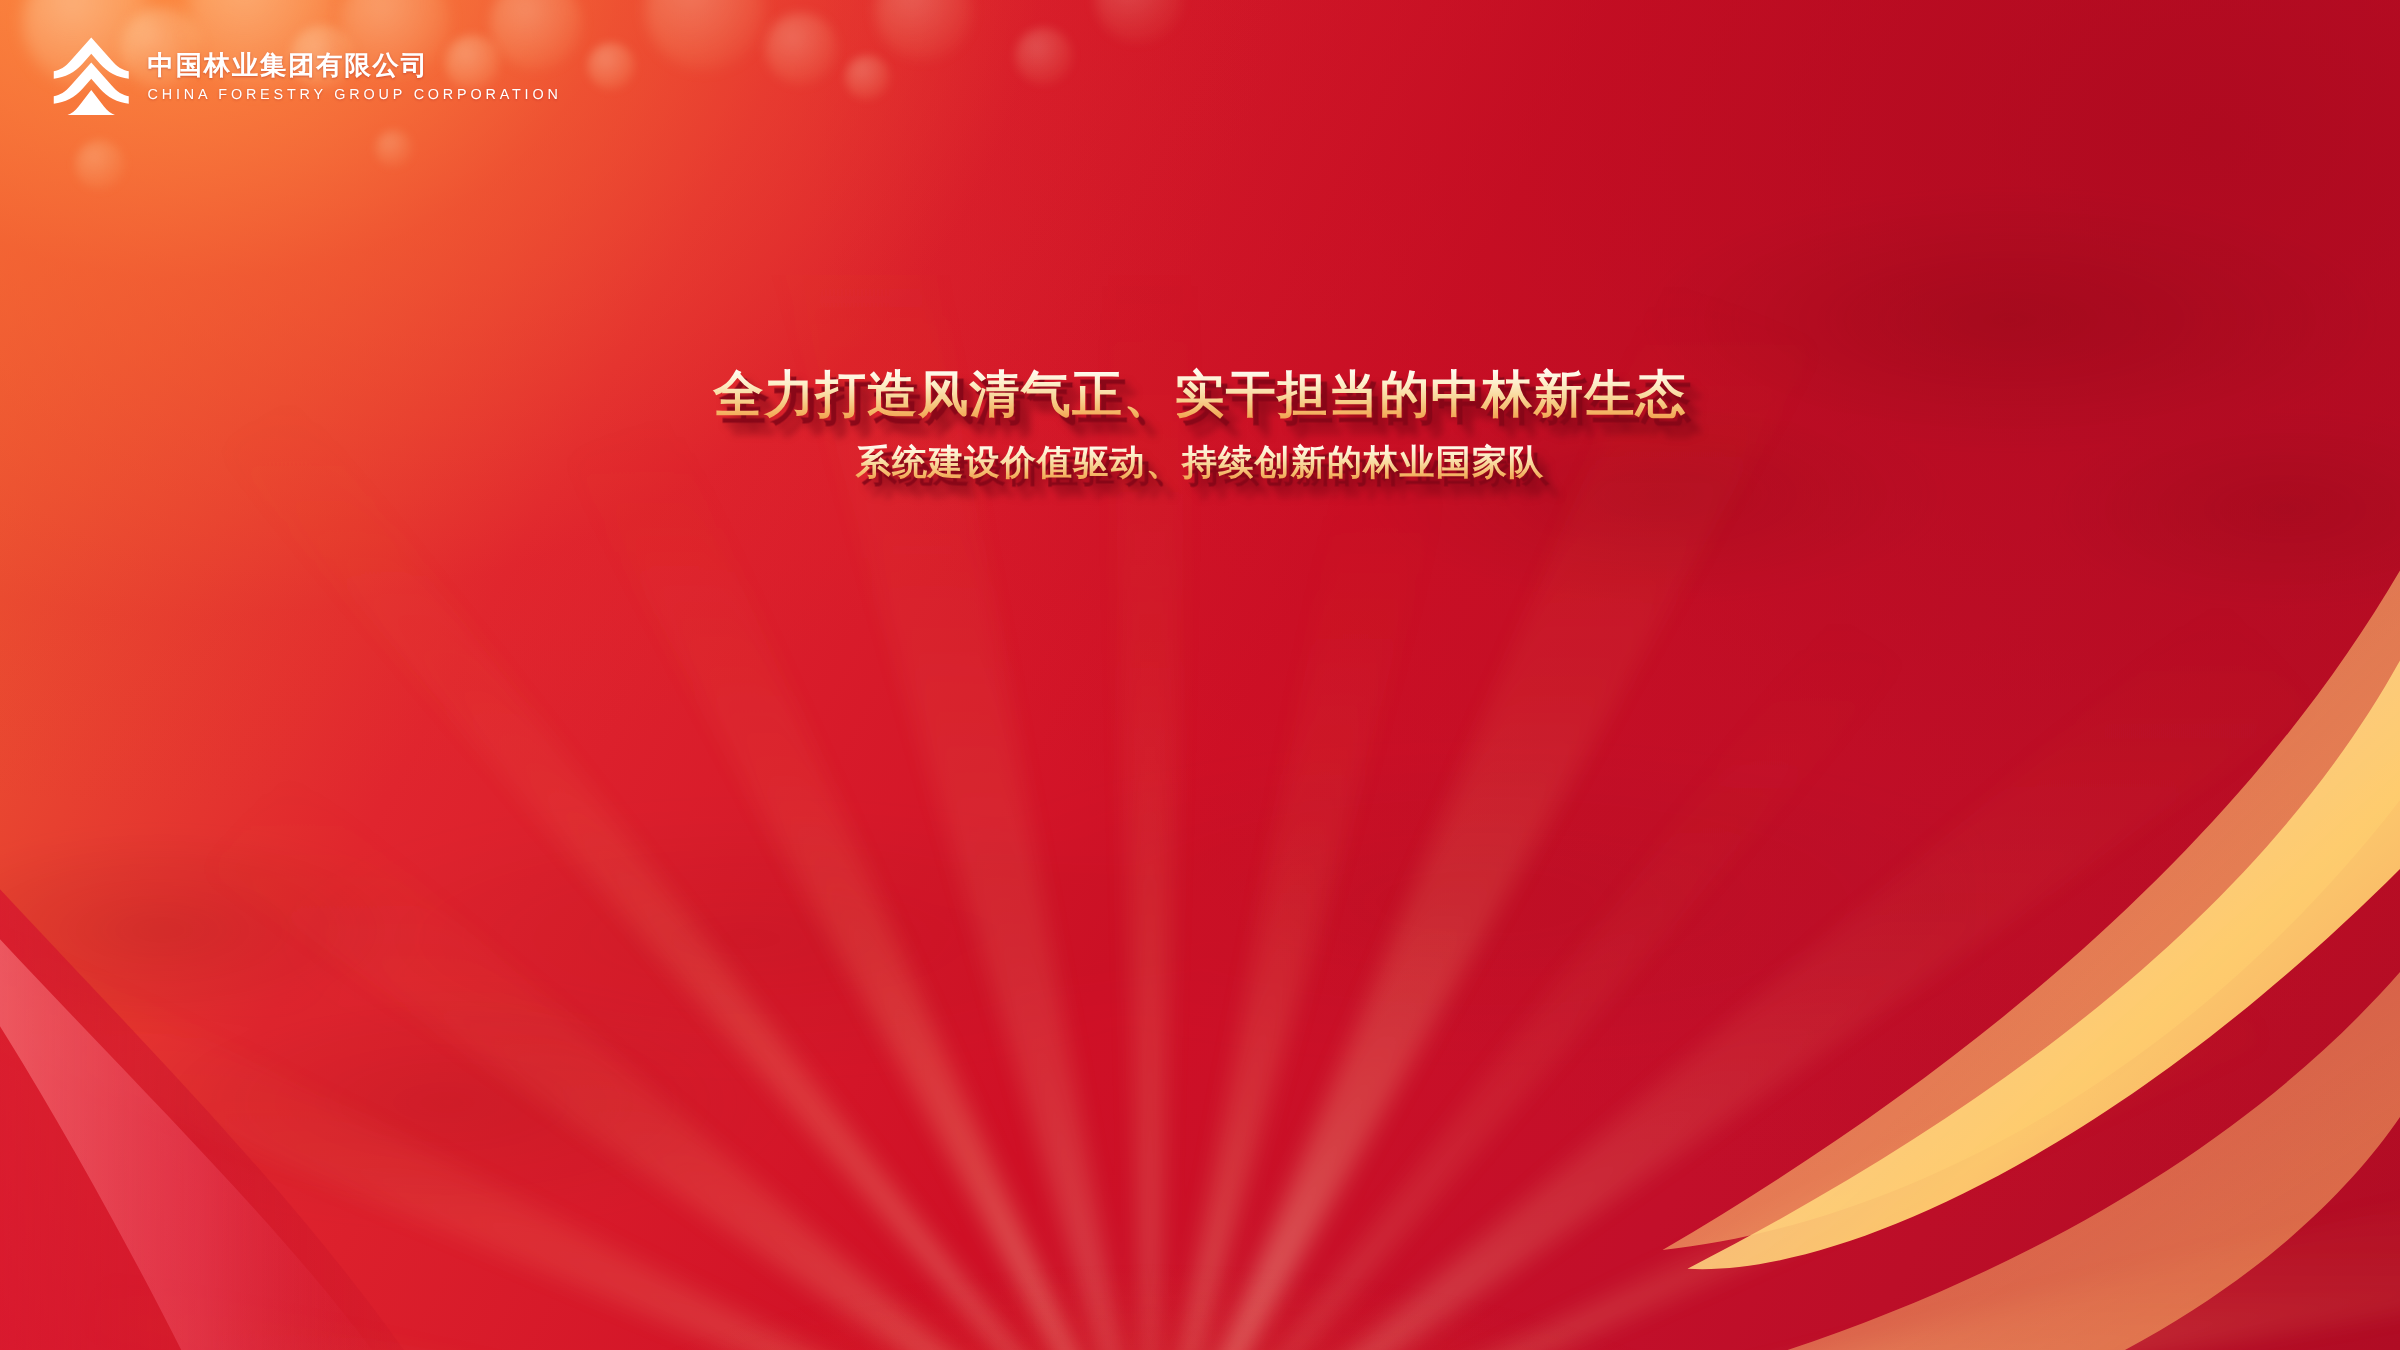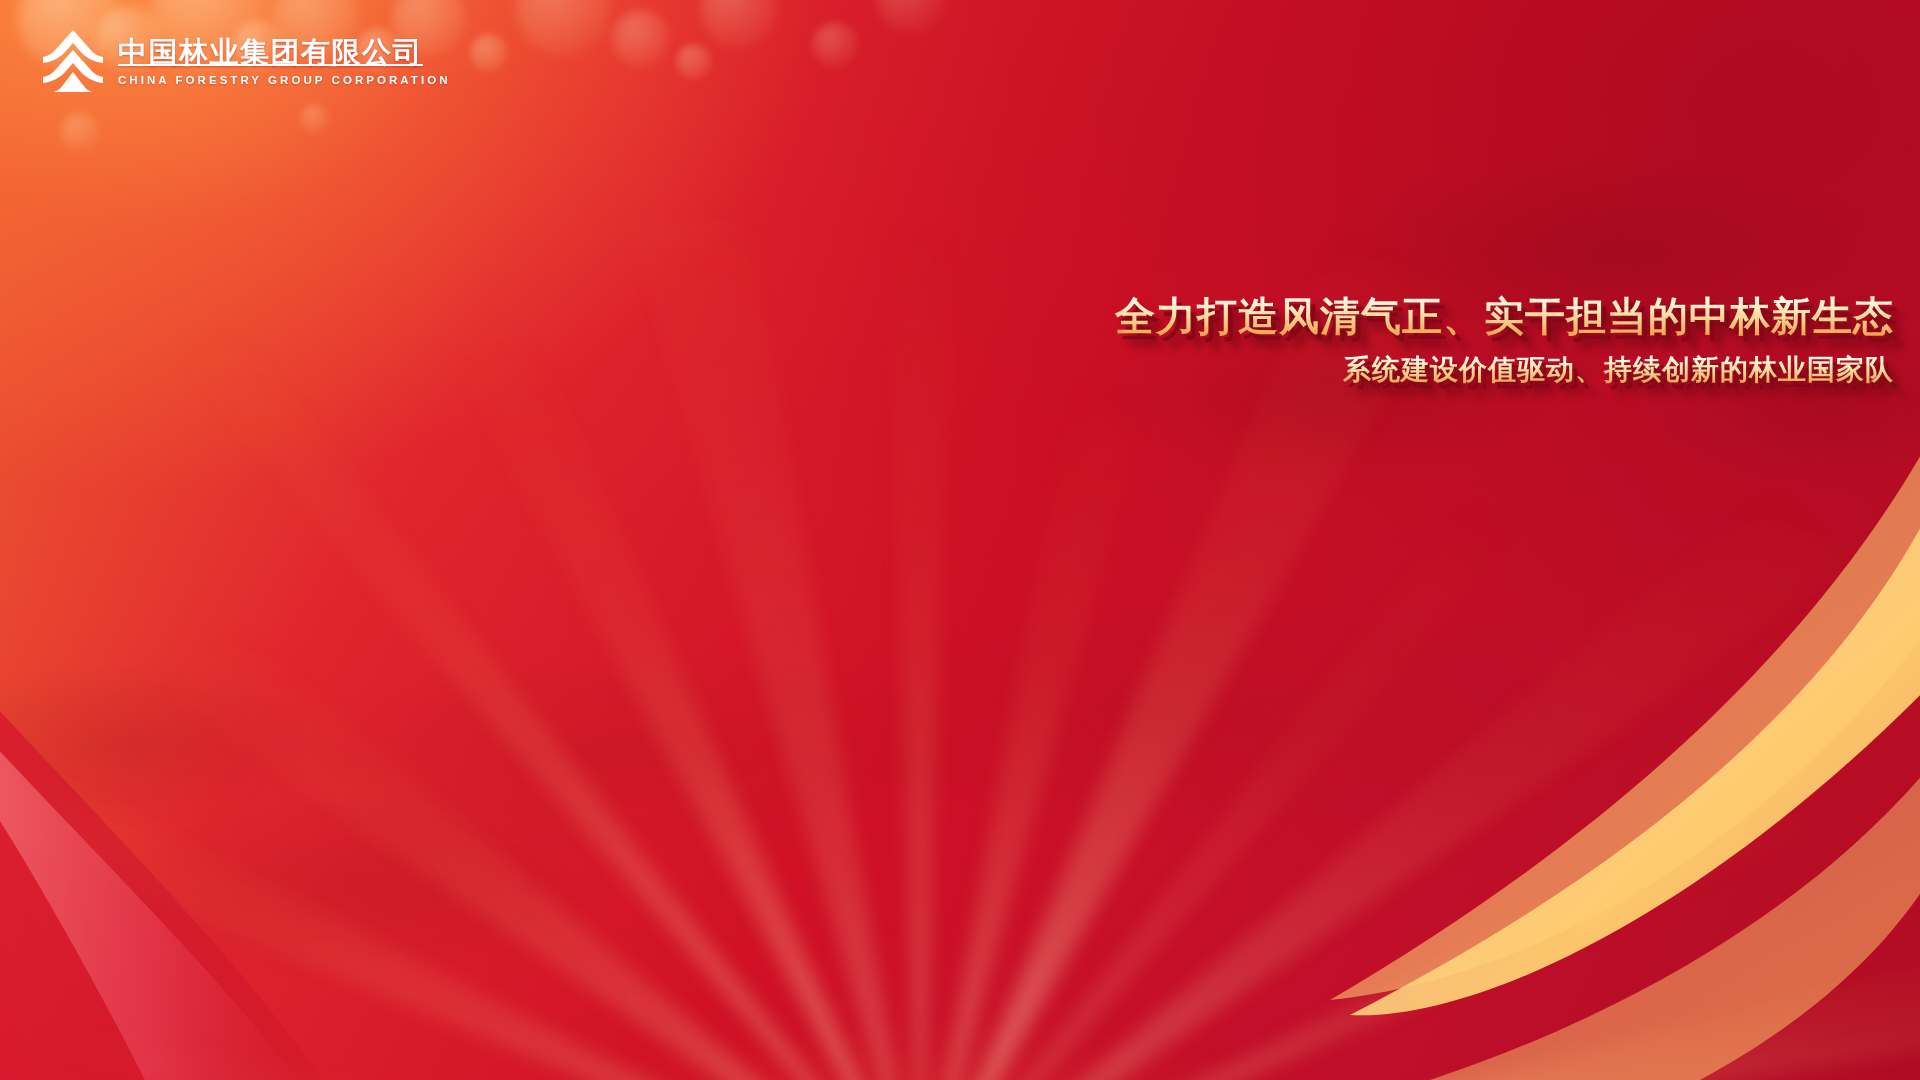--- a/index.html
+++ b/index.html
@@ -66,35 +66,34 @@
 
   
   #logo {
     position:absolute; left:42px; top:28px;
     display:flex; align-items:center; gap:14px;
     z-index:40;
   }
   #logo-mark { width:62px; height:66px; flex:0 0 auto; }
   #logo-text { display:flex; flex-direction:column; justify-content:center; padding-top:2px; }
   #logo-cn {
-    color:#fff; font-size:29px; font-weight:700; letter-spacing:1.5px;
+    color:#fff; font-size:21px; font-weight:700; letter-spacing:1.5px;
     line-height:1.06; white-space:nowrap;
     text-shadow:0 1px 2px rgba(140,10,25,.35);
-    text-decoration:underline;
   }
   #logo-en {
-    color:#fff; font-size:11.5px; font-weight:700; letter-spacing:3.05px;
+    color:#fff; font-size:11.5px; font-weight:400; letter-spacing:3.05px;
     line-height:1; margin-top:7px; white-space:nowrap;
     text-shadow:0 1px 2px rgba(140,10,25,.3);
   }
 
   
   #headline {
     position:absolute; left:0; right:0; top:288px;
-    z-index:30; text-align:right;
+    z-index:30; text-align:center;
     padding:0 26px;
   }
   .hl-line {
     font-size:104px;
     font-weight:700;
     line-height:1.41;
     letter-spacing:1px;
     white-space:nowrap;
     
     background:linear-gradient(180deg,

